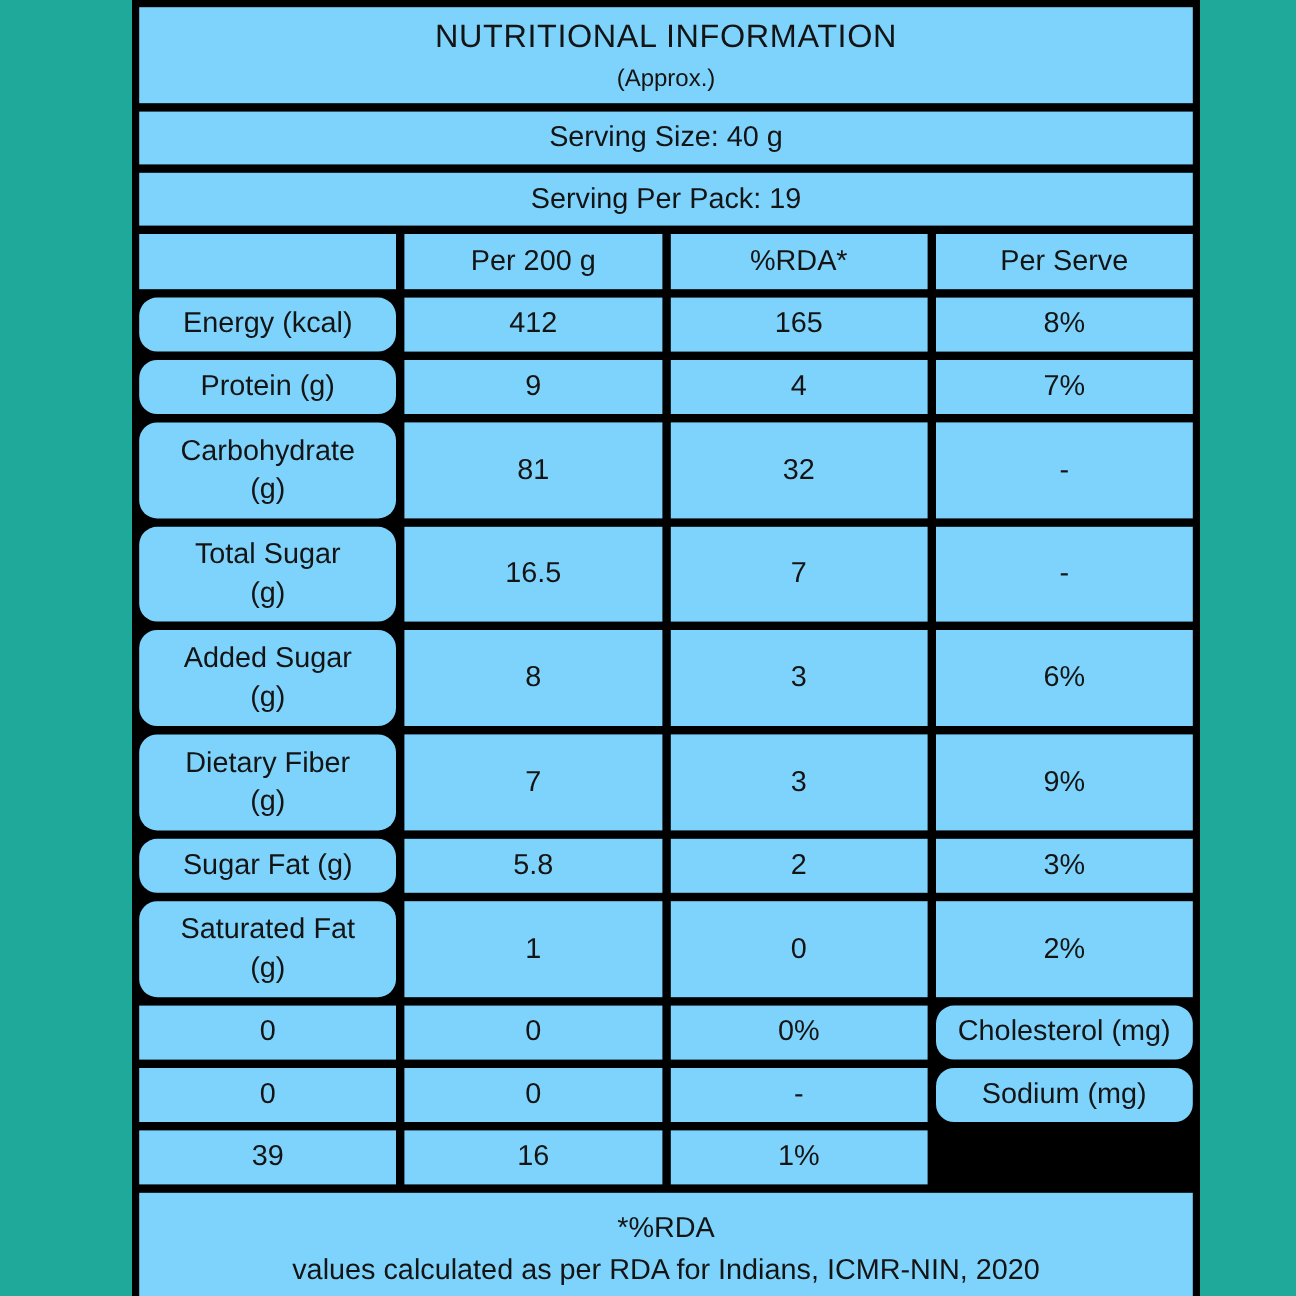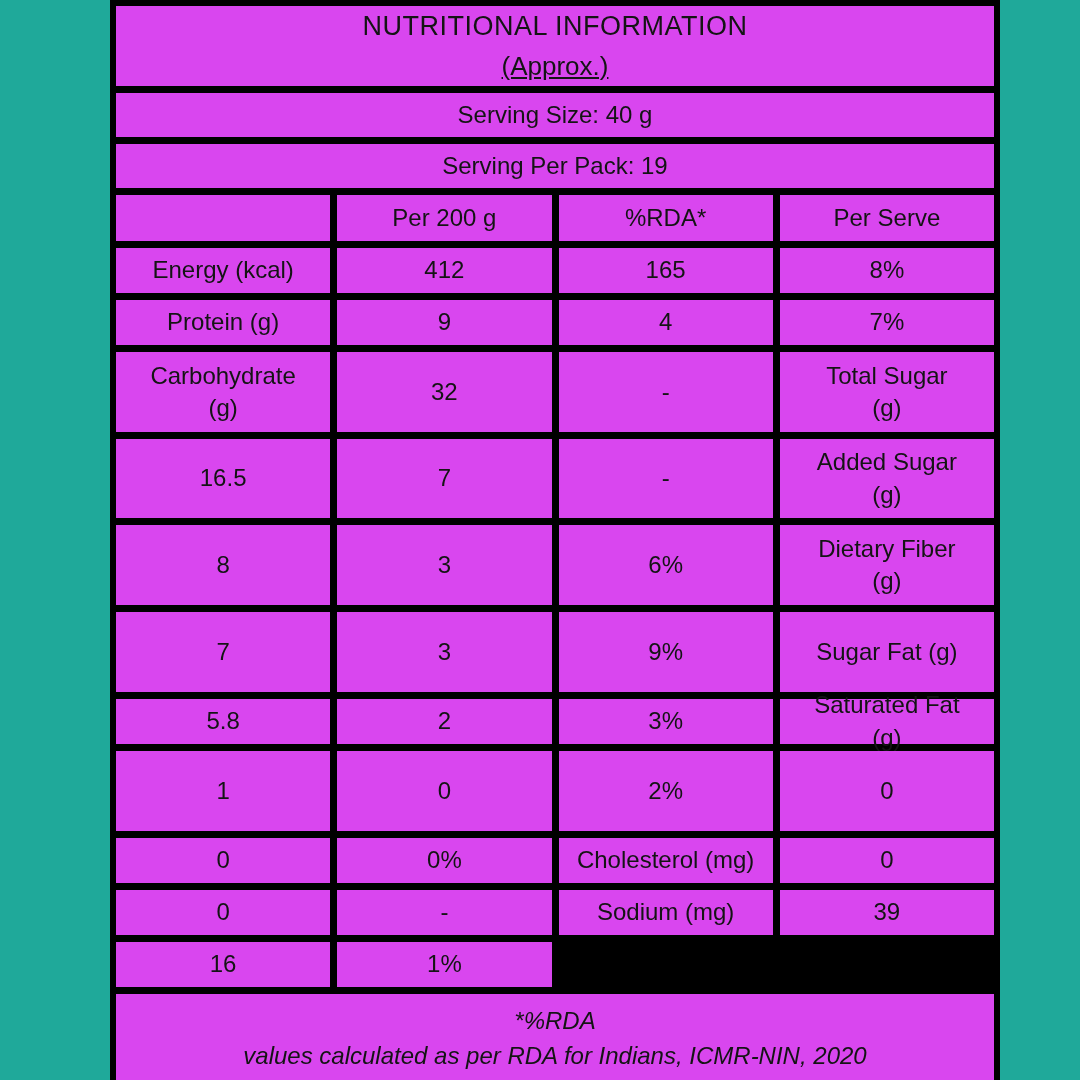--- a/index.html
+++ b/index.html
@@ -21,47 +21,45 @@
     width: 890px;
     height: 1080px;
     background: #000000;
     display: grid;
     grid-template-columns: repeat(4, 1fr);
     grid-template-rows: 80px 44px 44px 46px 45px 45px 80px 79px 80px 80px 45px 80px 45px 45px 45px minmax(80px, 1fr);
     gap: 7px;
     padding: 6px 6px 0 6px;
   }
   .cell {
-    background: #d946ef;
+    background: #7dd3fc;
     display: flex;
     flex-direction: column;
     align-items: center;
     justify-content: center;
     text-align: center;
     font-size: 24px;
     line-height: 1.35;
     color: #141414;
   }
   .full { grid-column: 1 / -1; }
   .title-line {
     font-size: 27px;
     letter-spacing: 0.5px;
   }
   .subtitle-line {
-    font-size: 26px;
+    font-size: 20px;
     margin-top: 4px;
-    text-decoration: underline;
-  }
-  .label-cell { padding: 0 4px; }
+  }
+  .label-cell { padding: 0 4px; border-radius: 15px; }
   .sub-line:empty { display: none; }
   .footnote-cell {
-    justify-content: flex-start;
+    justify-content: center;
     padding-top: 10px;
     line-height: 1.45;
-    font-style: italic;
   }
 </style>
 </head>
 <body>
 
 <div class="sheet">
 
   <div class="cell full">
     <div class="title-line">NUTRITIONAL INFORMATION</div>
     <div class="subtitle-line">(Approx.)</div>
@@ -114,20 +112,23 @@
     </div>
   <div class="cell">
       <span>7%</span>
     </div>
 
   <div class="cell label-cell">
     <div>Carbohydrate</div>
     <div class="sub-line">(g)</div>
   </div>
   <div class="cell">
+      <span>81</span>
+    </div>
+  <div class="cell">
       <span>32</span>
     </div>
   <div class="cell">
       <span>-</span>
     </div>
 
   <div class="cell label-cell">
     <div>Total Sugar</div>
     <div class="sub-line">(g)</div>
   </div>

